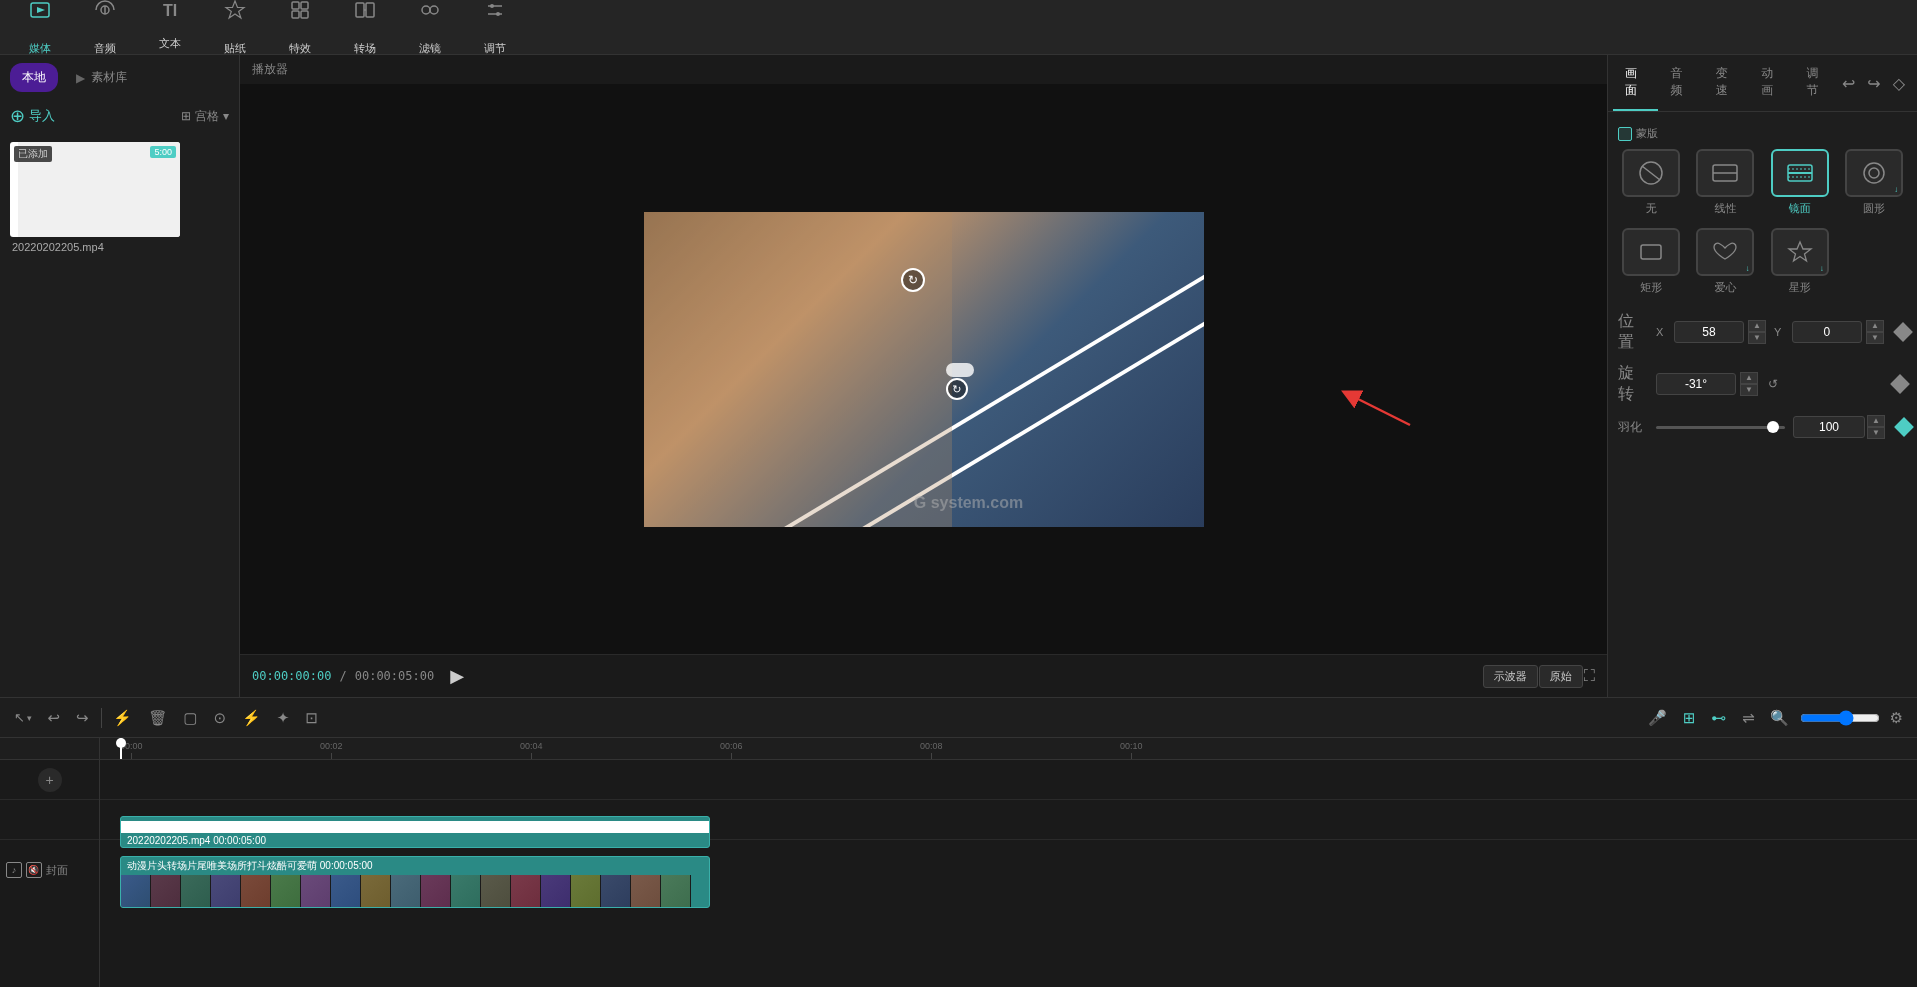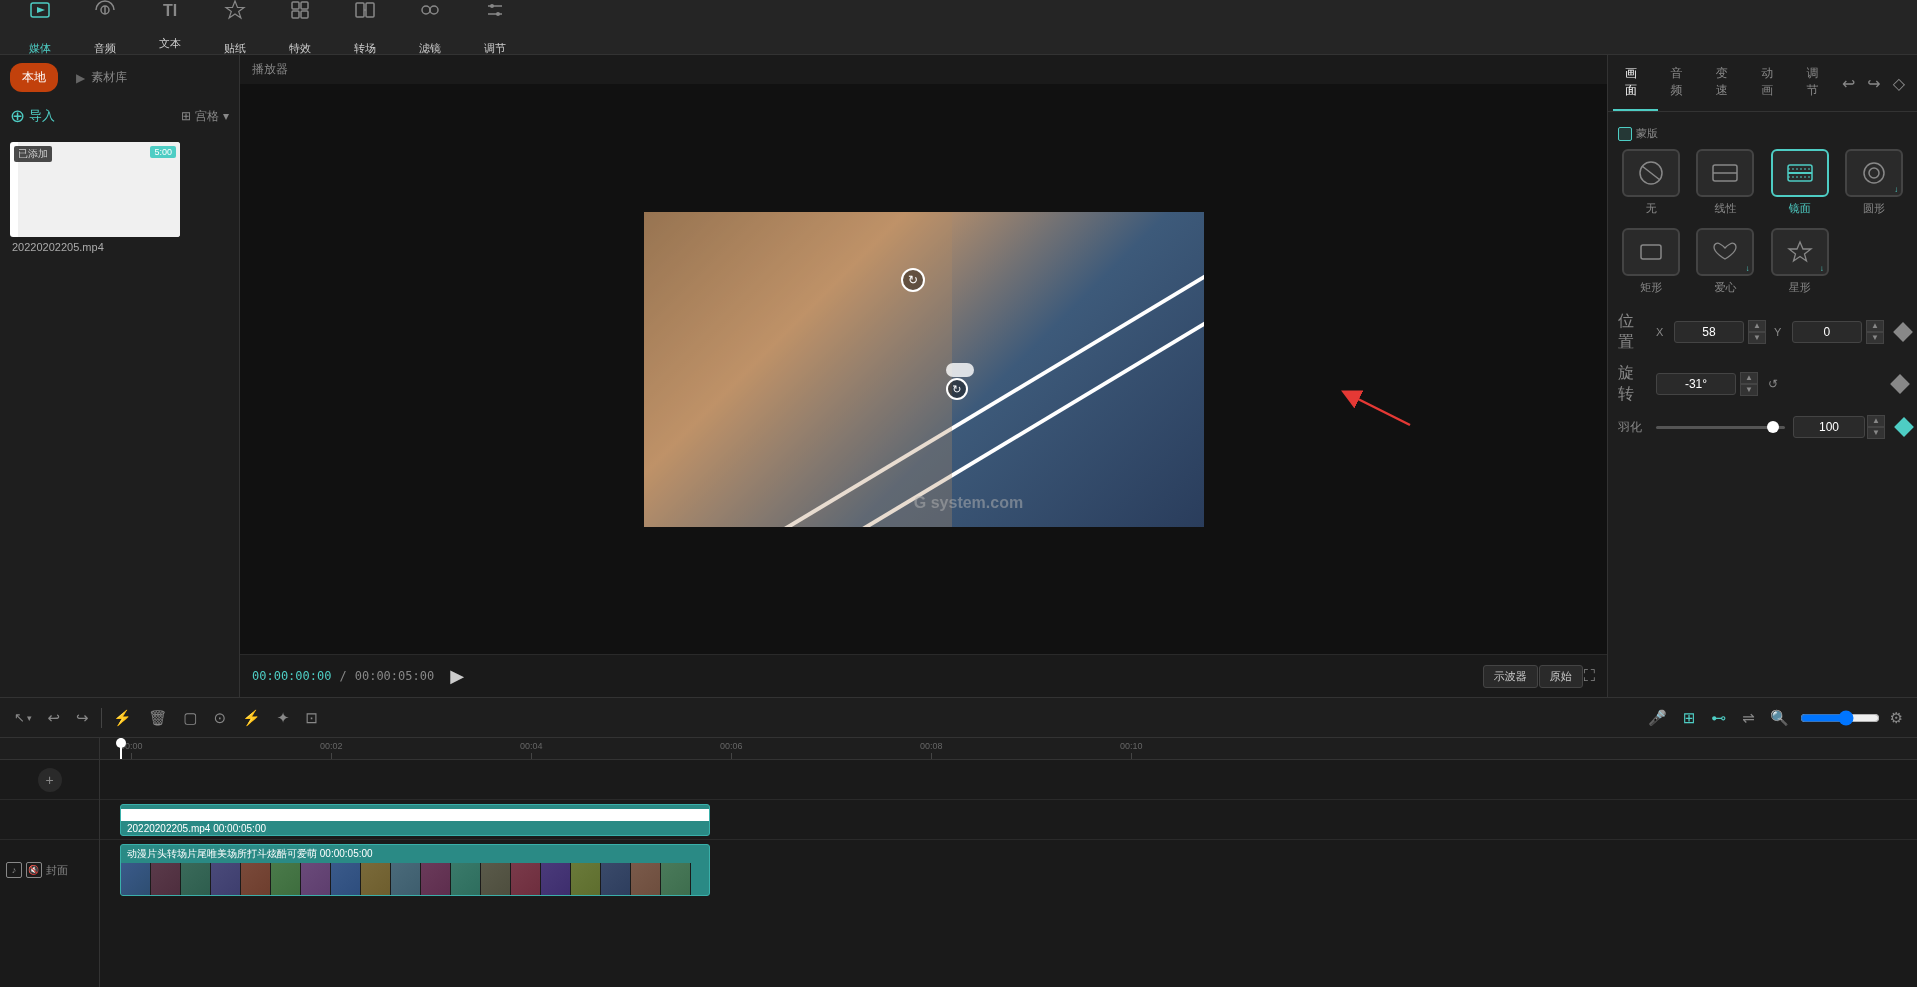--- a/index.html
+++ b/index.html
@@ -69,21 +69,21 @@
     }
     .tab-btn {
       padding: 4px 12px;
       border-radius: 12px;
       cursor: pointer;
       font-size: 12px;
       border: none;
       outline: none;
     }
     .tab-btn.active {
-      background: #c2410c;
+      background: #4c1d95;
       color: #fff;
     }
     .left-panel-toolbar {
       display: flex;
       align-items: center;
       padding: 5px 10px;
       gap: 8px;
     }
     .import-btn {
       display: flex;
@@ -721,20 +721,21 @@
       position: absolute;
       top: 4px;
       height: 52px;
       border-radius: 3px;
       overflow: hidden;
       cursor: pointer;
     }
     .tl-clip-main {
       background: #2a8a85;
       border: 1px solid #3ab0aa;
+      margin-top: 12px;
     }
     .tl-clip-label {
       padding: 2px 6px;
       font-size: 10px;
       color: #fff;
       white-space: nowrap;
       overflow: hidden;
       text-overflow: ellipsis;
     }
     .tl-filmstrip {

